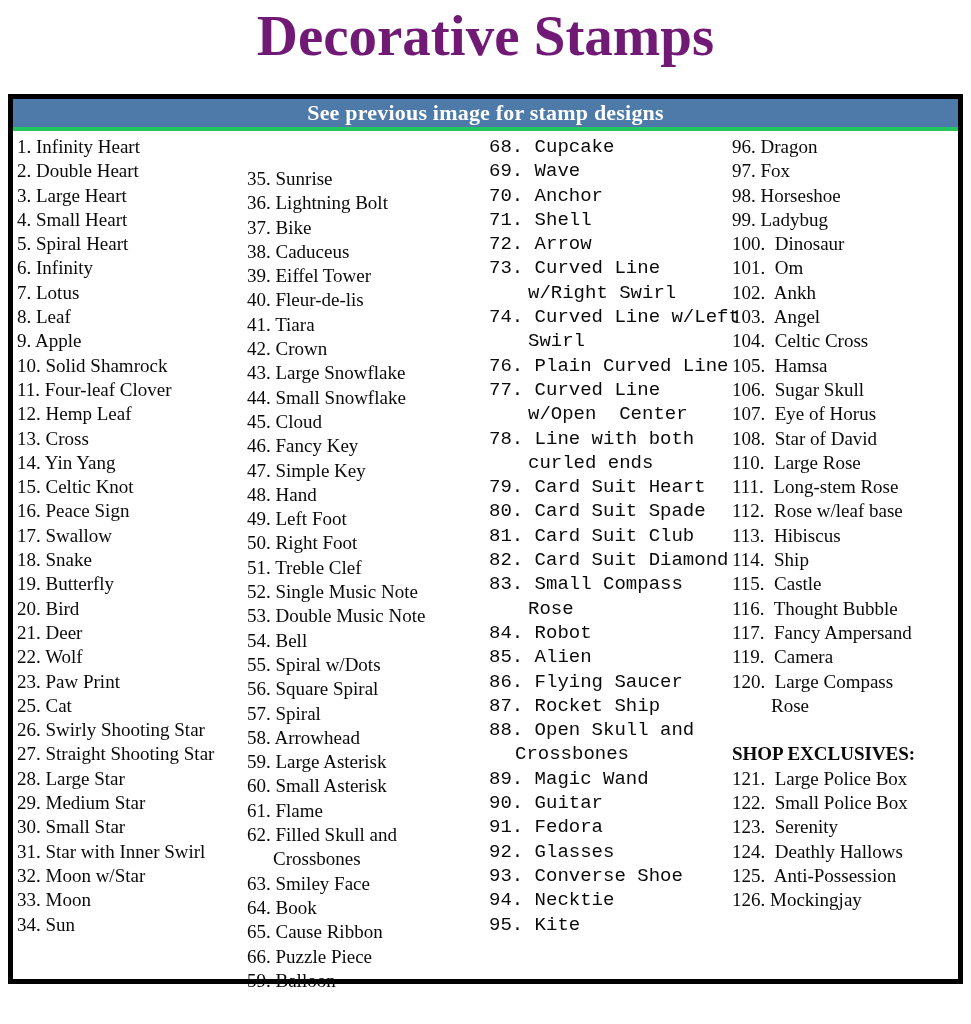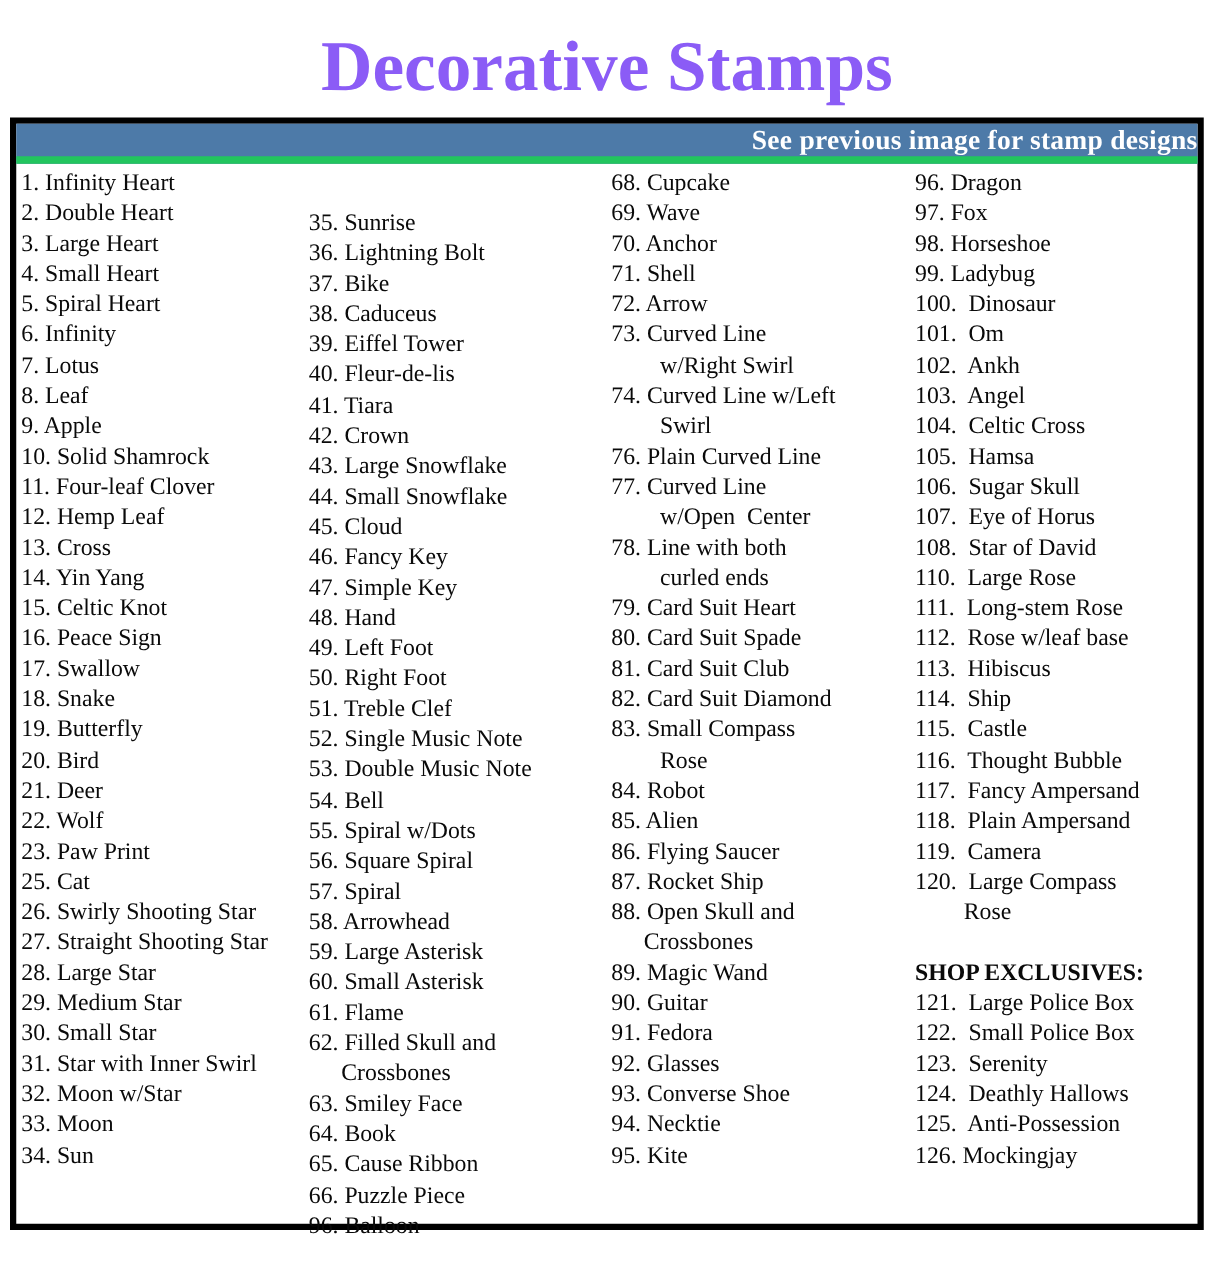--- a/index.html
+++ b/index.html
@@ -8,57 +8,57 @@
     padding: 0;
     background: #ffffff;
     width: 971px;
     height: 1024px;
     font-family: "Liberation Serif", serif;
     position: relative;
     overflow: hidden;
   }
   .page-title {
     margin: 0;
-    padding-top: 20px;
+    padding-top: 2px;
     text-align: center;
     font-size: 57px;
     line-height: 1.2;
     font-weight: bold;
-    color: #8b5cf6;
+    color: #701a75;
     letter-spacing: 0px;
   }
   .main-box {
     position: absolute;
     left: 8px;
     top: 94px;
     width: 955px;
     height: 890px;
     border: 5px solid #000000;
     background: #ffffff;
   }
   .banner {
     height: 32px;
-    border-bottom: 6px solid #22c55e;
+    border-bottom: 4px solid #22c55e;
     display: flex;
     align-items: center;
-    justify-content: flex-end;
+    justify-content: center;
     color: #ffffff;
     font-weight: bold;
     font-size: 22px;
     letter-spacing: 0.2px;
   }
   .content {
     display: flex;
     padding: 4px 0 0 4px;
     height: 843px;
   }
   .col { flex: 0 0 auto; }
   .col-1 { width: 230px; }
   .col-2 { width: 242px; margin-top: 32px; }
-  .col-3 { width: 243px; }
+  .col-3 { width: 243px; font-family: Liberation Mono, monospace; }
   .col-4 { width: 230px; }
   .line {
     font-size: 19px;
     line-height: 24.3px;
     min-height: 24.3px;
     color: #0a0a0a;
     white-space: pre;
   }
   .line.ind-sm { padding-left: 26px; }
   .line.ind-md { padding-left: 39px; }
@@ -136,21 +136,21 @@
         <div class="line">58. Arrowhead</div>
         <div class="line">59. Large Asterisk</div>
         <div class="line">60. Small Asterisk</div>
         <div class="line">61. Flame</div>
         <div class="line">62. Filled Skull and</div>
         <div class="line ind-sm">Crossbones</div>
         <div class="line">63. Smiley Face</div>
         <div class="line">64. Book</div>
         <div class="line">65. Cause Ribbon</div>
         <div class="line">66. Puzzle Piece</div>
-        <div class="line">96. Balloon</div>
+        <div class="line">59. Balloon</div>
       </div>
       <div class="col col-3">
         <div class="line">68. Cupcake</div>
         <div class="line">69. Wave</div>
         <div class="line">70. Anchor</div>
         <div class="line">71. Shell</div>
         <div class="line">72. Arrow</div>
         <div class="line">73. Curved Line</div>
         <div class="line ind-md">w/Right Swirl</div>
         <div class="line">74. Curved Line w/Left</div>
@@ -195,21 +195,20 @@
         <div class="line">107.  Eye of Horus</div>
         <div class="line">108.  Star of David</div>
         <div class="line">110.  Large Rose</div>
         <div class="line">111.  Long-stem Rose</div>
         <div class="line">112.  Rose w/leaf base</div>
         <div class="line">113.  Hibiscus</div>
         <div class="line">114.  Ship</div>
         <div class="line">115.  Castle</div>
         <div class="line">116.  Thought Bubble</div>
         <div class="line">117.  Fancy Ampersand</div>
-        <div class="line">118.  Plain Ampersand</div>
         <div class="line">119.  Camera</div>
         <div class="line">120.  Large Compass</div>
         <div class="line ind-md">Rose</div>
         <div class="line"></div>
         <div class="line bold">SHOP EXCLUSIVES:</div>
         <div class="line">121.  Large Police Box</div>
         <div class="line">122.  Small Police Box</div>
         <div class="line">123.  Serenity</div>
         <div class="line">124.  Deathly Hallows</div>
         <div class="line">125.  Anti-Possession</div>

